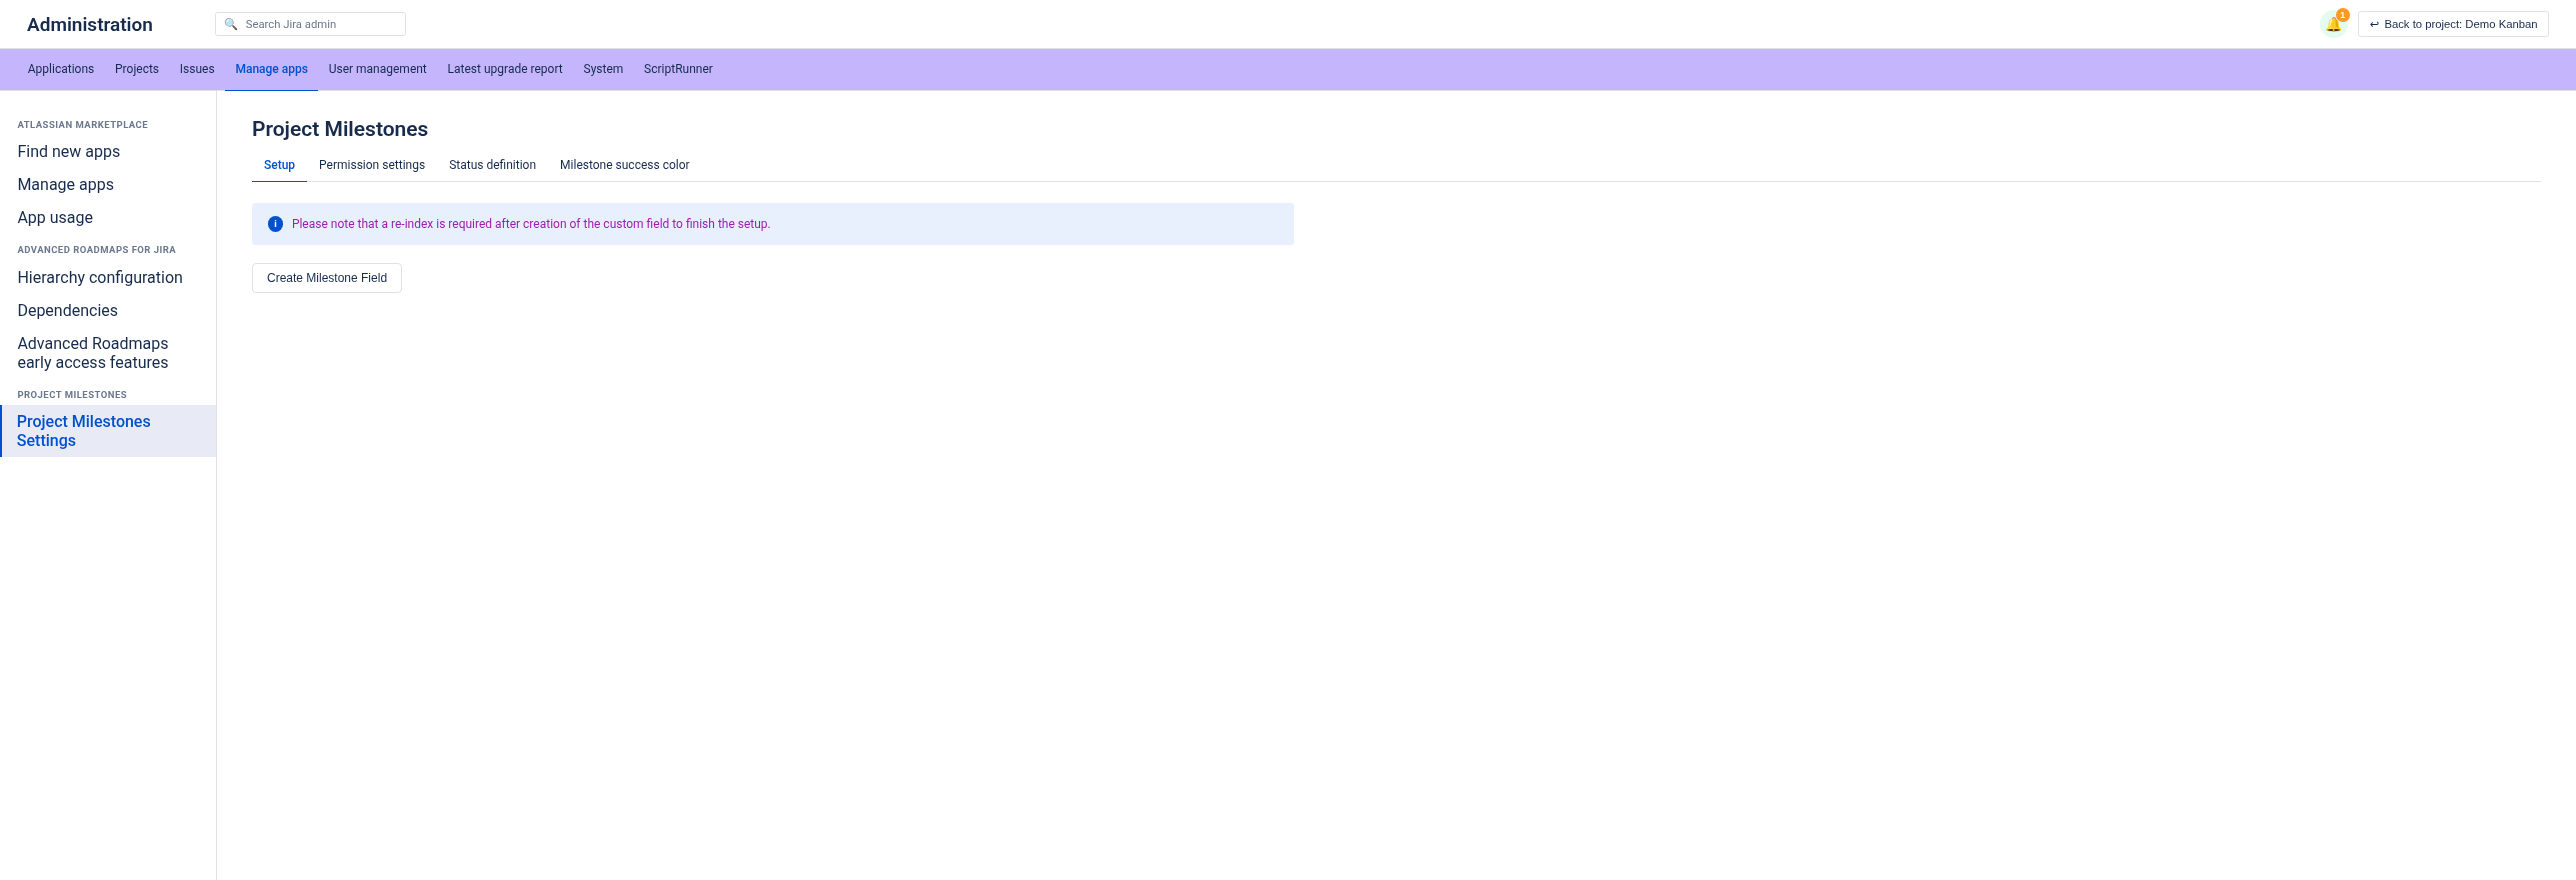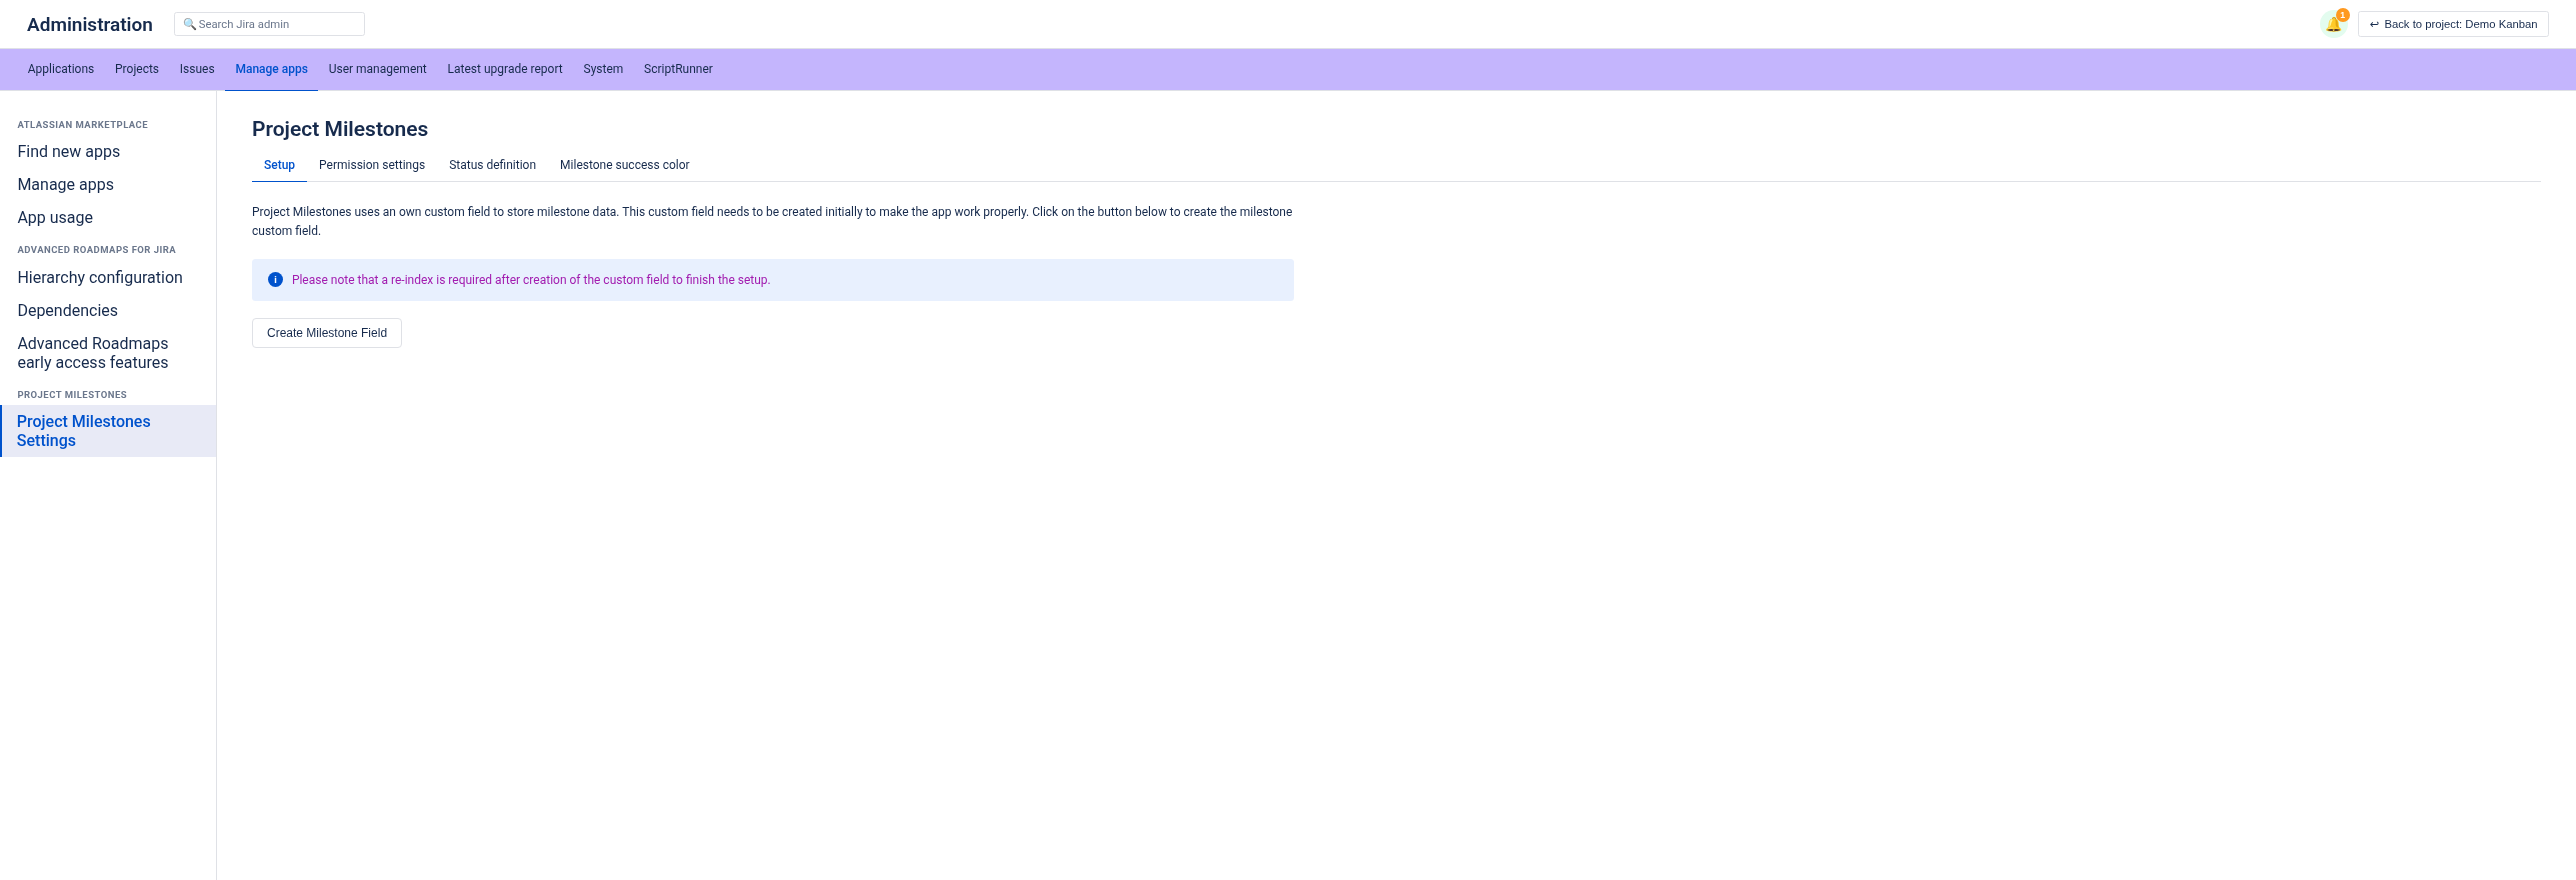--- a/index.html
+++ b/index.html
@@ -20,24 +20,25 @@
       color: #172b4d;
       margin-right: 21px;
       white-space: nowrap;
     }
     .search-box {
       display: flex;
       align-items: center;
       border: 0.9px solid #dfe1e6;
       border-radius: 2.6px;
       padding: 4.3px 8.7px;
-      gap: 1px;
+      gap: 7px;
       color: #6b778c;
       cursor: text;
       flex: 0 0 191px;
+      margin-left: 41px;
     }
     .search-box span { font-size: 11.3px; color: #6b778c; }
     .header-right {
       margin-left: auto;
       display: flex;
       align-items: center;
       gap: 10.4px;
     }
     .notification-btn {
       position: relative;
@@ -290,21 +291,20 @@
 
     
     <div class="content-tabs">
       <div class="content-tab active">Setup</div>
       <div class="content-tab">Permission settings</div>
       <div class="content-tab">Status definition</div>
       <div class="content-tab">Milestone success color</div>
     </div>
 
     
-    <p class="description-text">Project Milestones uses an own custom field to store milestone data. This custom field needs to be created initially to make the app work properly. Click on the button below to create the milestone custom field.</p>
 
     
     <div class="info-box">
       <div class="info-icon">i</div>
       <span class="info-text">Please note that a re-index is required after creation of the custom field to finish the setup.</span>
     </div>
 
     
     <button class="create-btn">Create Milestone Field</button>
   </main>

